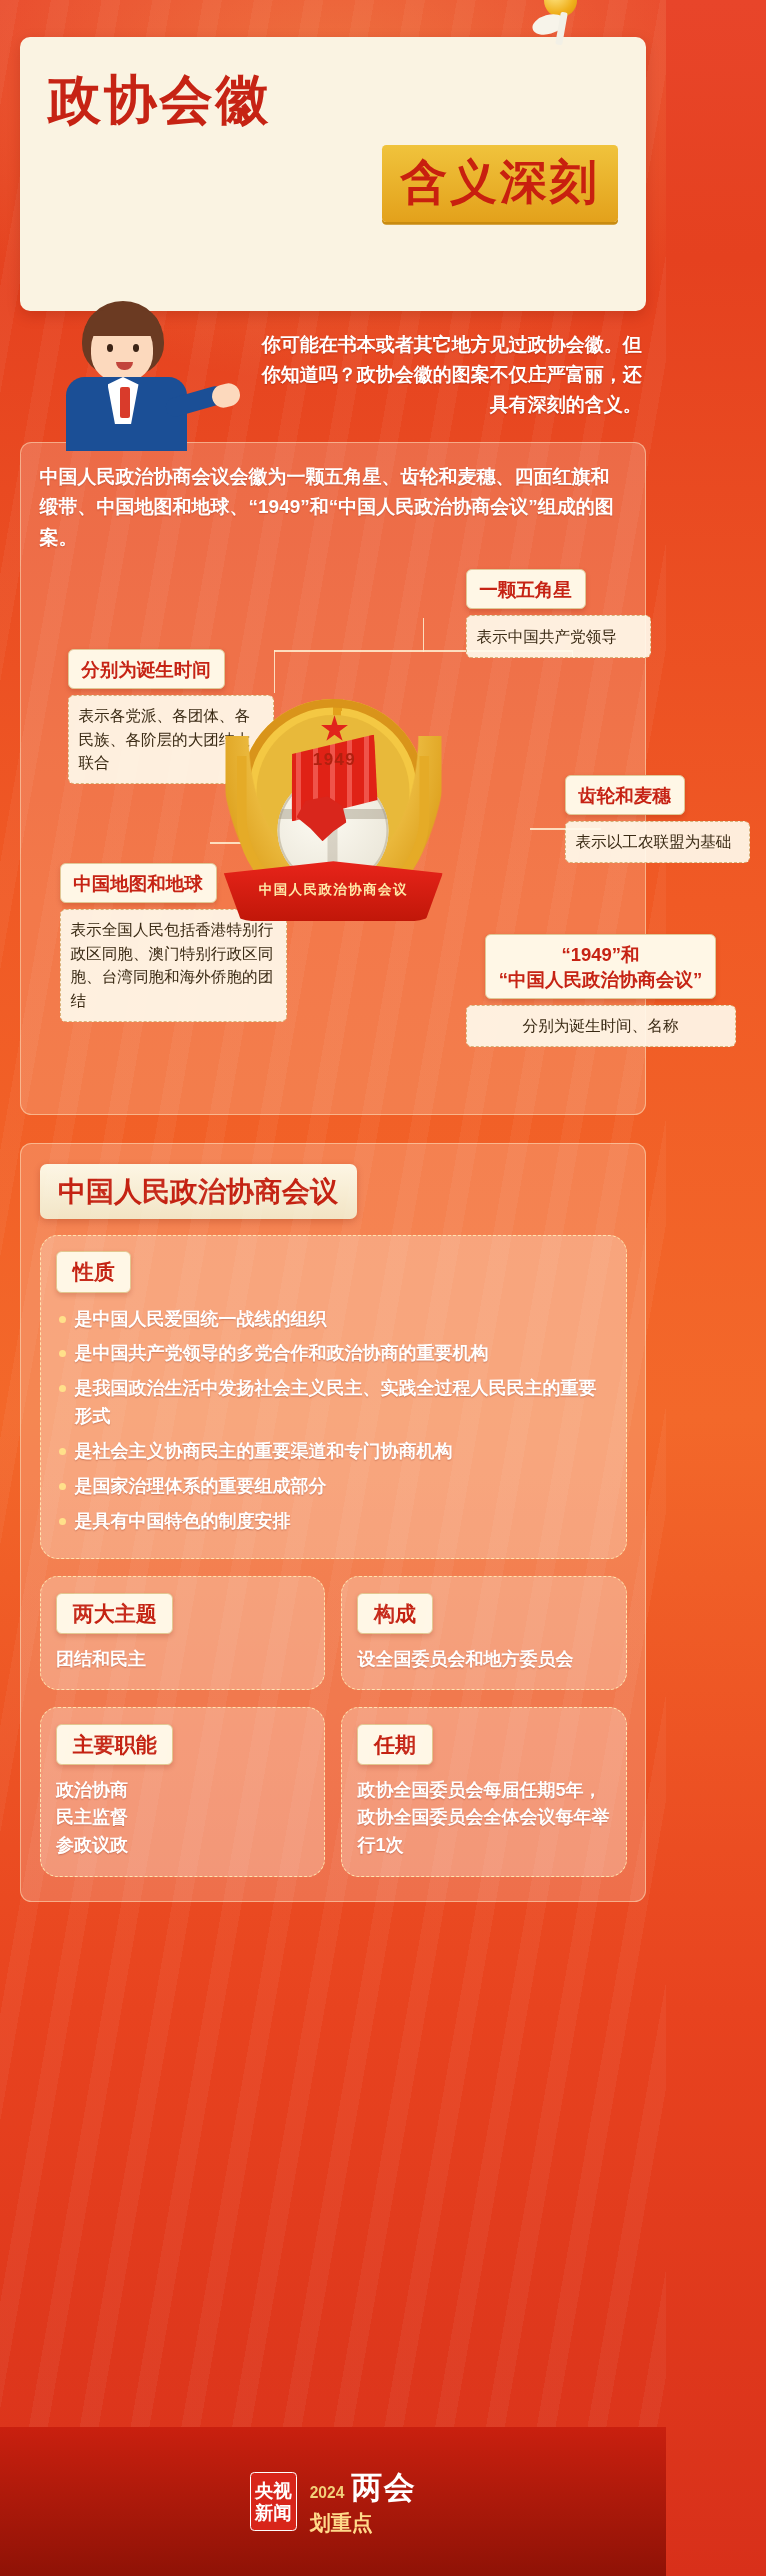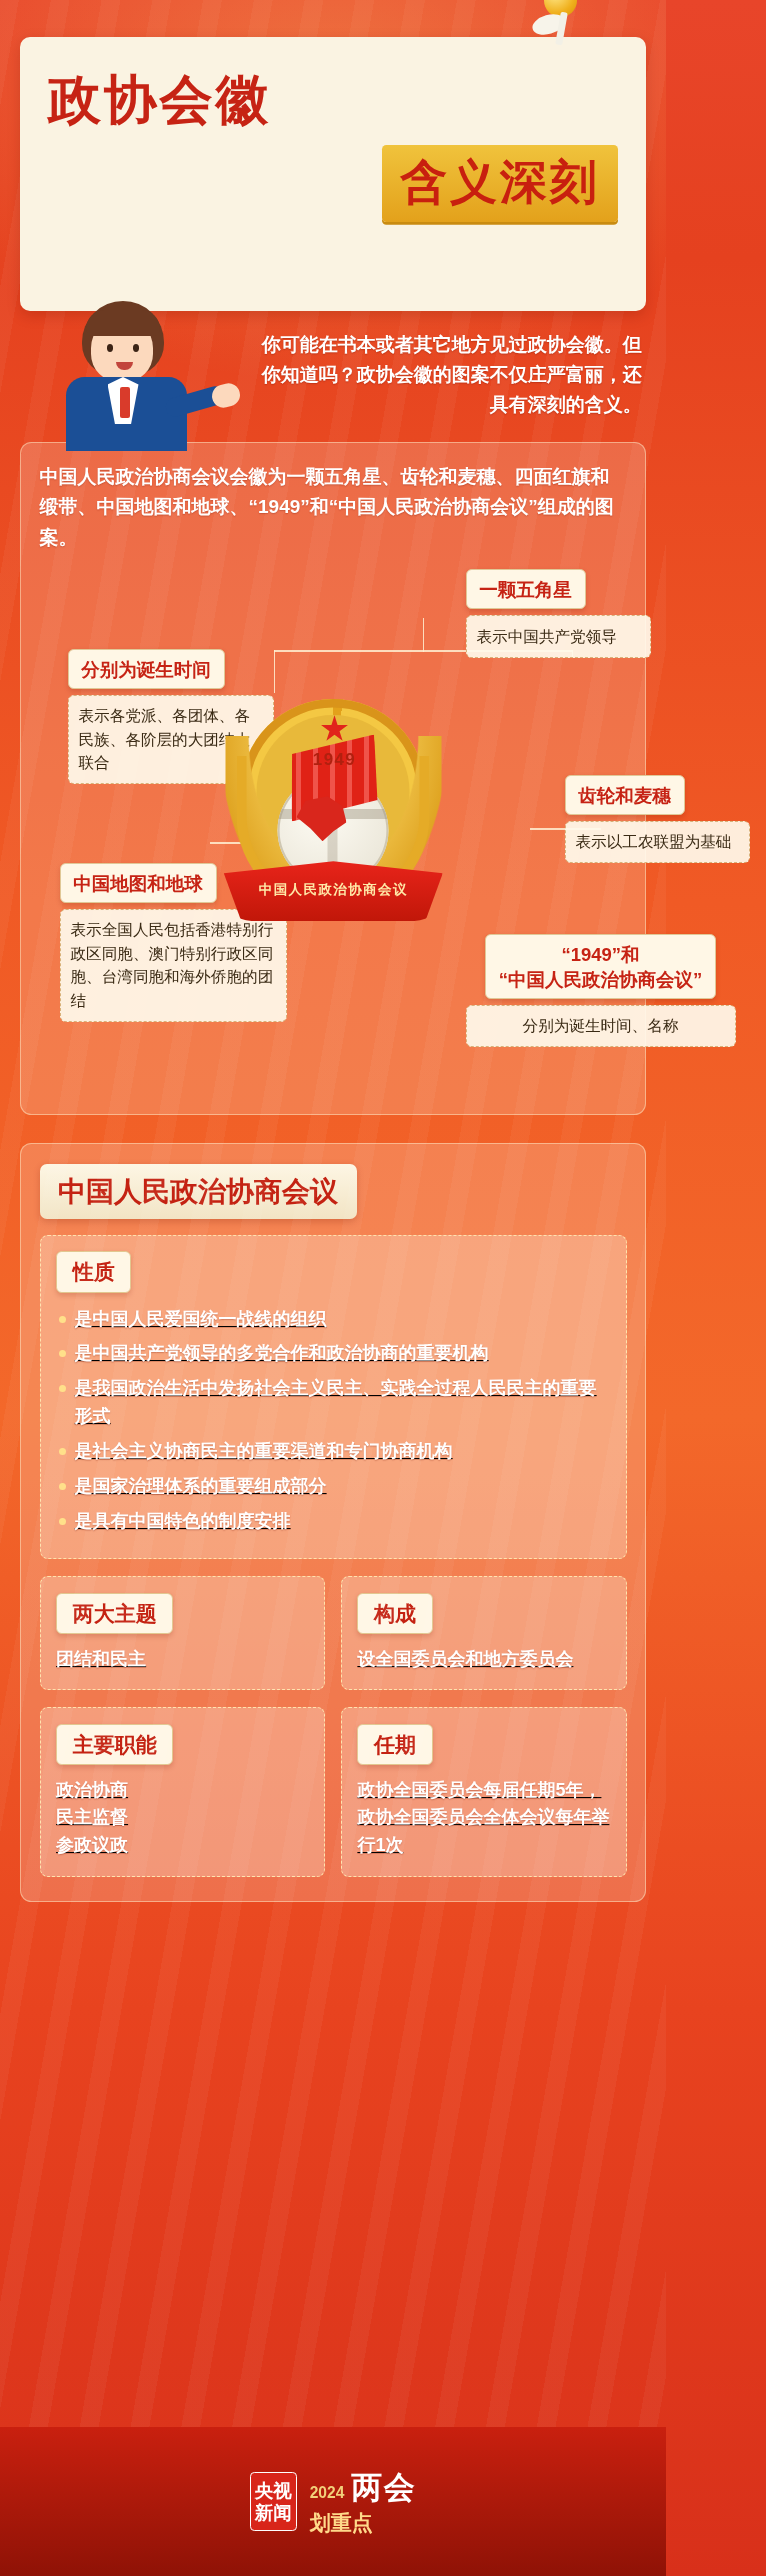--- a/index.html
+++ b/index.html
@@ -102,21 +102,21 @@
     background:linear-gradient(180deg,#e8241a,#c11709);clip-path:polygon(0 20%,50% 0,100% 20%,92% 100%,8% 100%);}
   .em-ribbon-text{position:absolute;left:4.3px;top:210px;width:219px;text-align:center;color:#ffe9a8;
     font-size:13.5px;font-weight:bold;letter-spacing:1.4px;}
 
   
   .panel{margin:28px 20px 0 20px;background:rgba(255,246,228,.22);border:1.4px solid rgba(255,235,200,.5);
     border-radius:11.4px;padding:20px 18.5px 24px 18.5px;}
   .panel-title{display:inline-block;background:linear-gradient(180deg,#fdf6e4,#f2e4c4);
     border-radius:7px;color:#c42212;font-size:28px;font-weight:bold;padding:8.5px 18.5px;
     box-shadow:0 2.8px 7px rgba(120,20,0,.22);}
-  .card{margin-top:15.6px;background:rgba(255,250,236,.28);border:0.7px dashed #ffe3ad;border-radius:8px;padding:15.6px;text-decoration:underline;}
+  .card{margin-top:15.6px;background:rgba(255,250,236,.28);border:0.7px dashed #ffe3ad;border-radius:18px;padding:15.6px;}
   .tag{display:inline-block;background:#fff7e6;border:1.4px solid #e2c78f;border-radius:5.7px;
     color:#c42212;font-size:21px;font-weight:bold;padding:5.7px 15.6px;box-shadow:0 2.1px 5.7px rgba(120,20,0,.18);}
   ul.items{list-style:none;margin:12.8px 0 0 0;padding:0;}
   ul.items li{position:relative;padding-left:18.5px;color:#fff;font-size:18px;line-height:1.55;margin-bottom:7px;
     font-weight:bold;text-shadow:0 0.7px 1.4px rgba(120,20,0,.3);}
   ul.items li:before{content:"";position:absolute;left:2.8px;top:10px;width:7px;height:7px;border-radius:50%;background:#ffe08a;}
   .two-col{display:flex;gap:15.6px;margin-top:17px;}
   .two-col .card{flex:1;margin-top:0;}
   .ctext{margin-top:11.4px;color:#fff;font-size:18px;line-height:1.55;font-weight:bold;text-shadow:0 0.7px 1.4px rgba(120,20,0,.3);}
 

